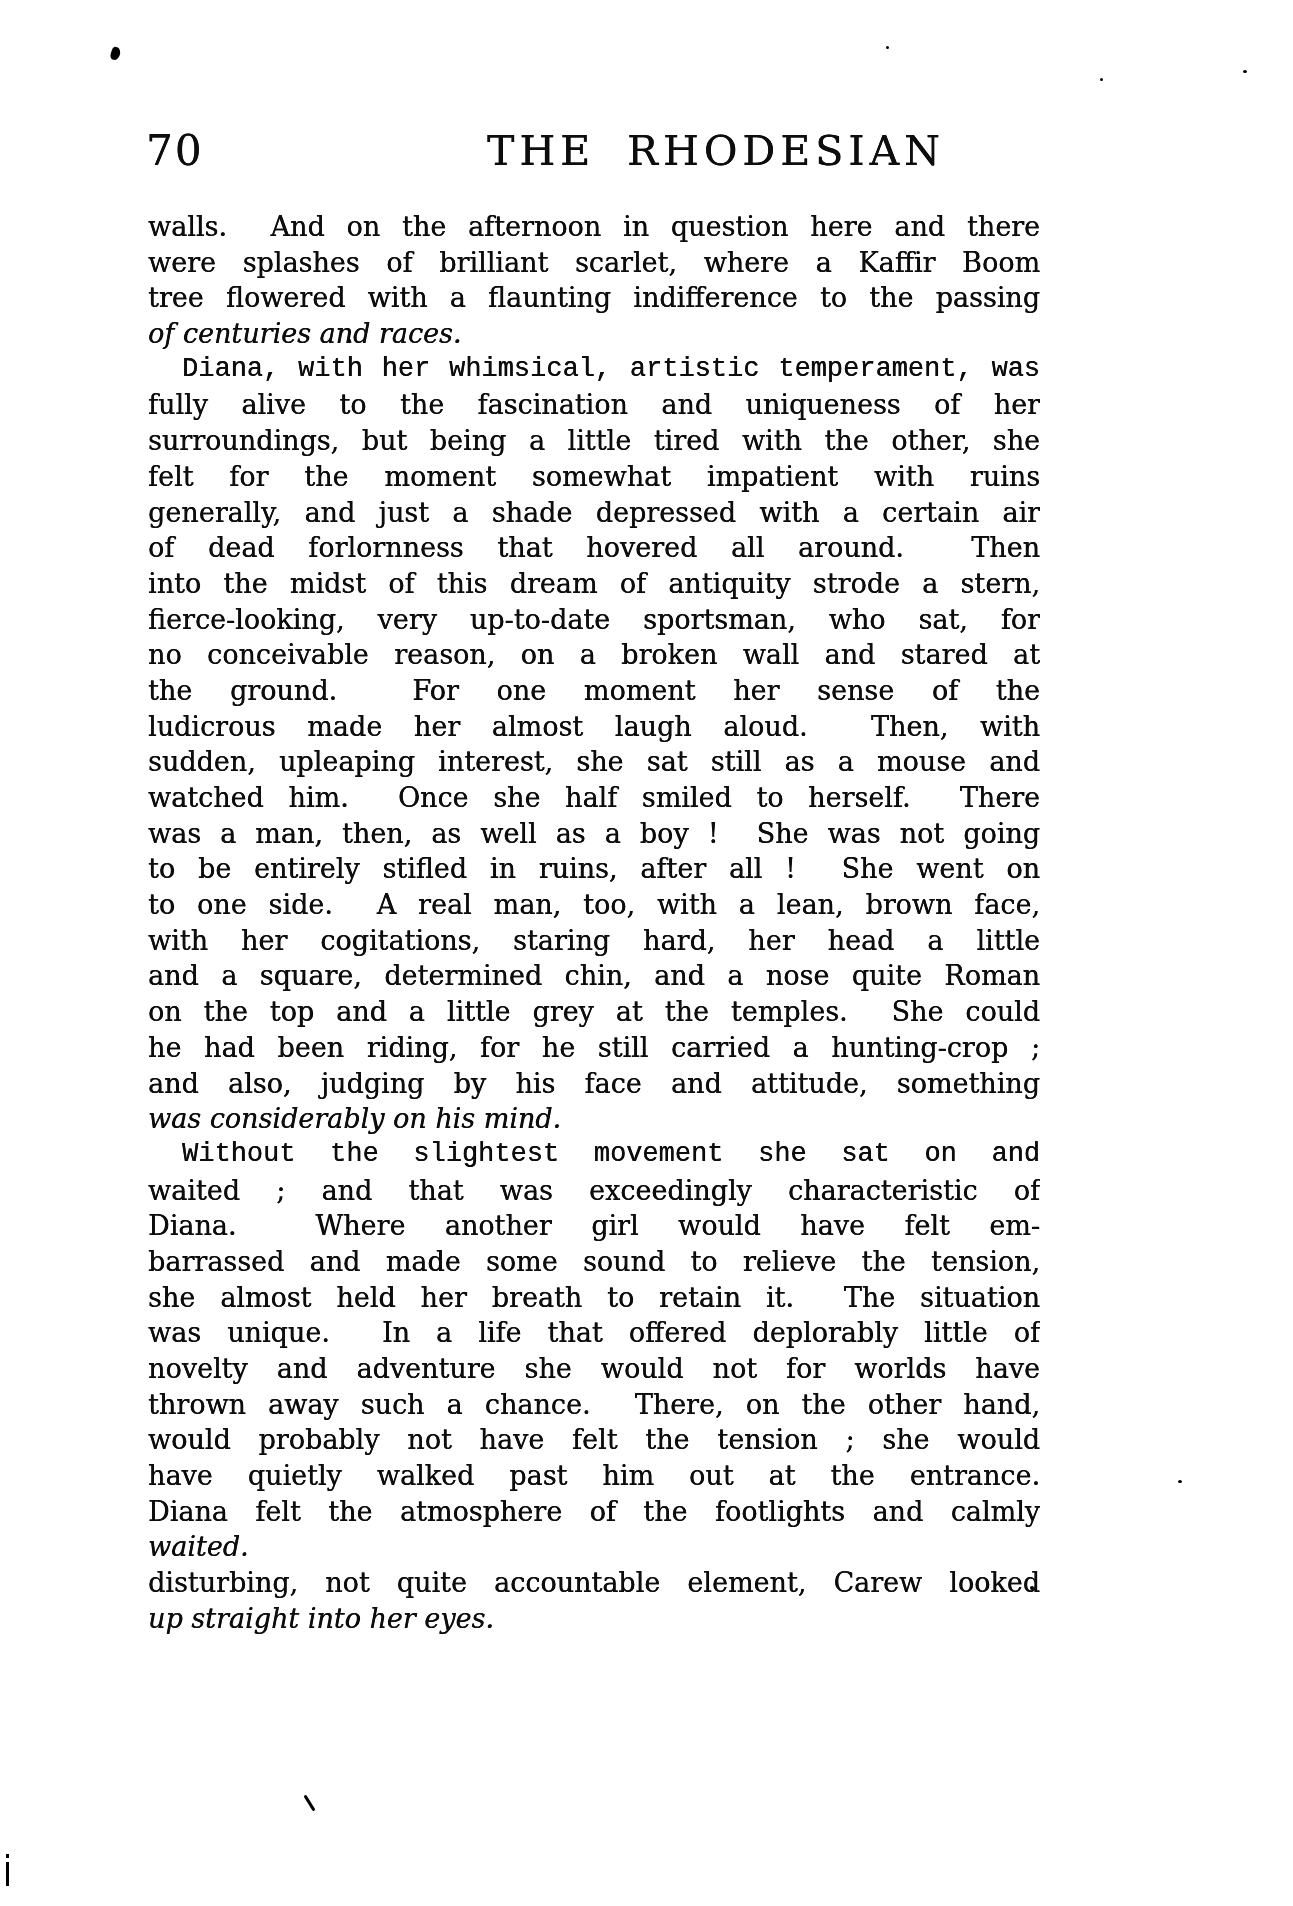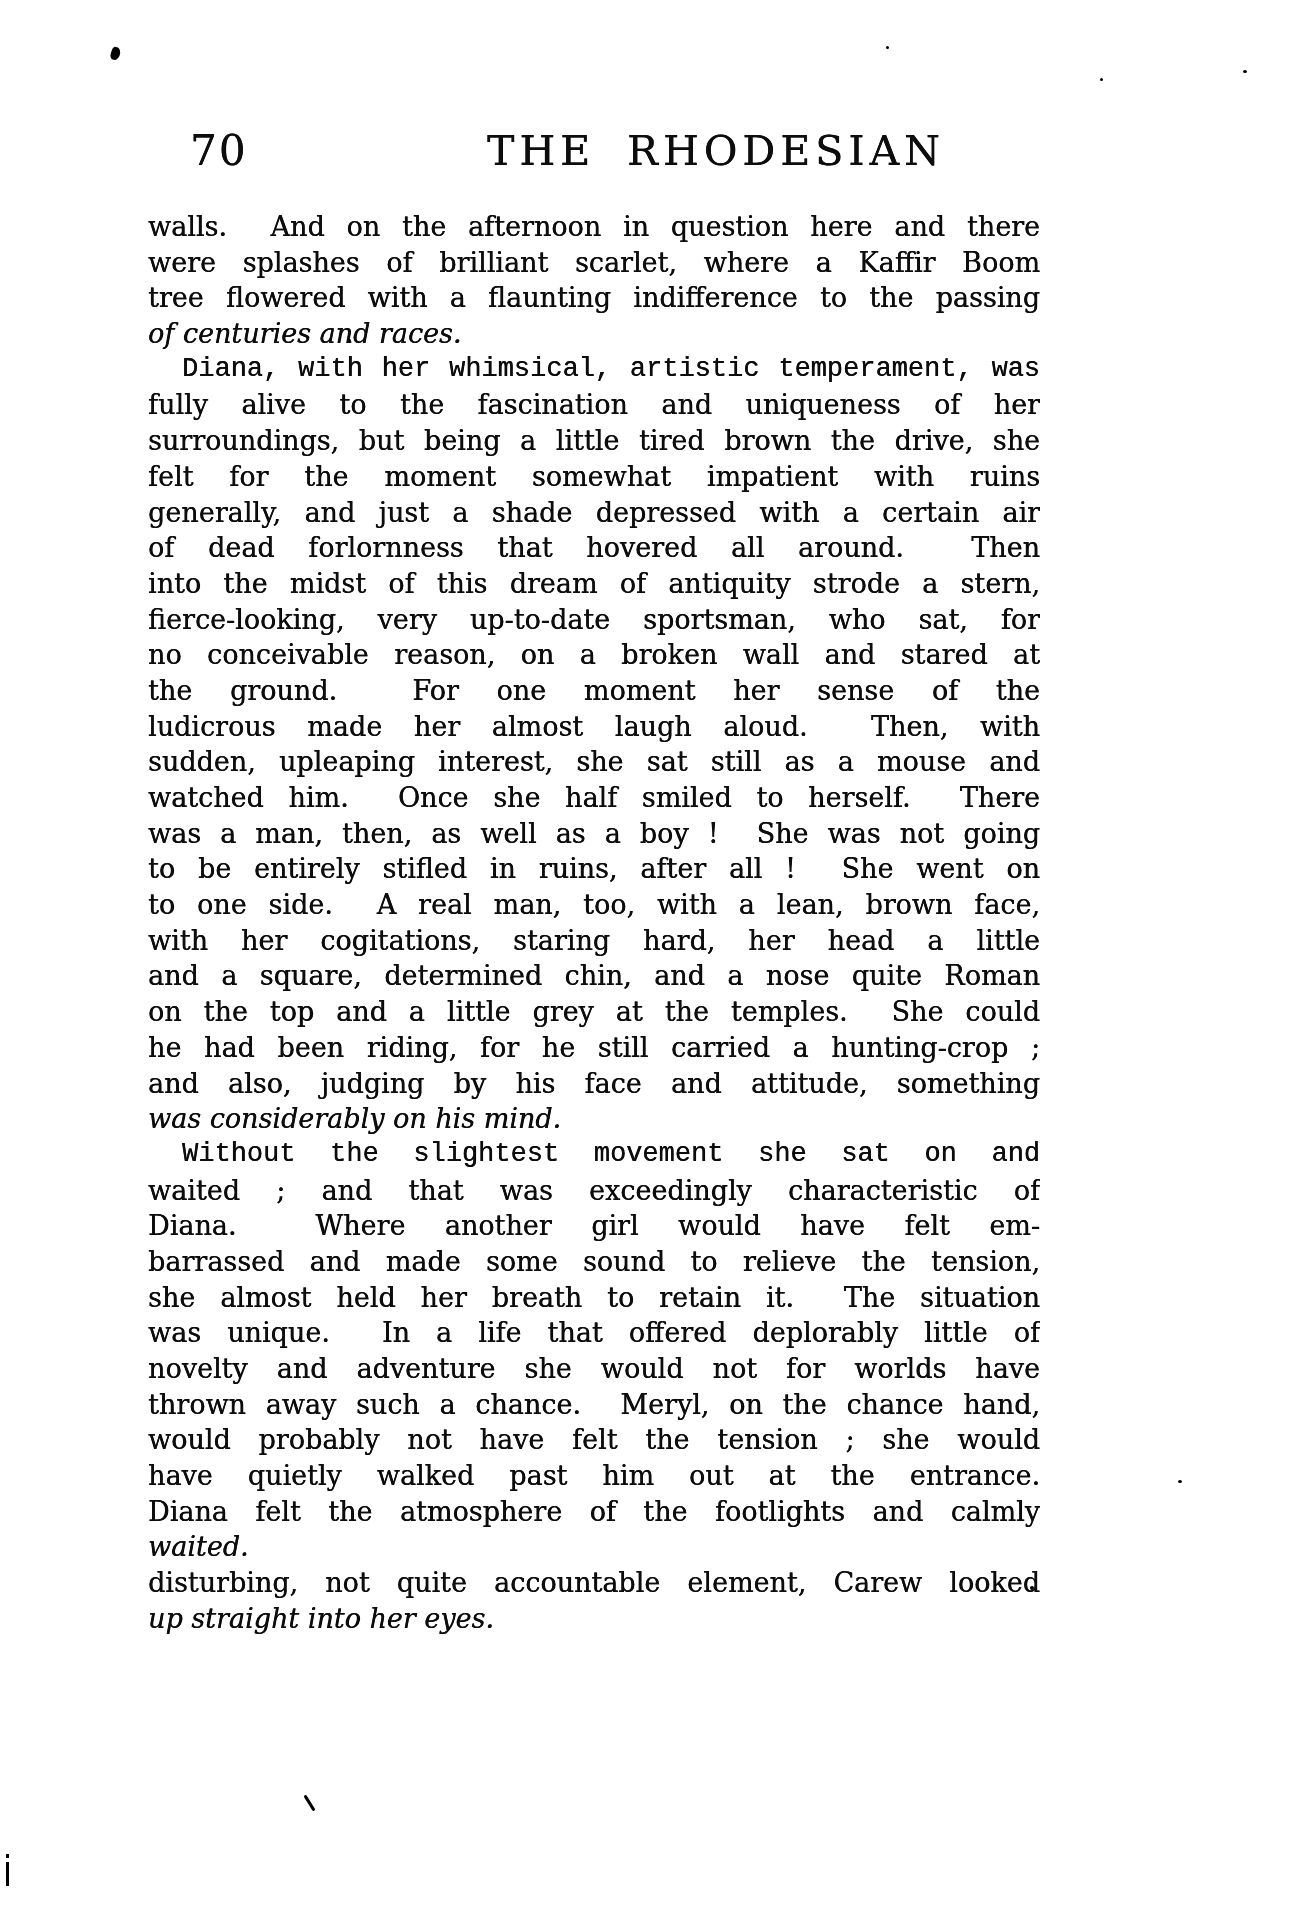--- a/index.html
+++ b/index.html
@@ -18,21 +18,20 @@
   }
   
   .page-number {
     position: absolute;
     left: 146px;
     top: 130px;
     font-size: 42px;
     line-height: 1;
     letter-spacing: 2px;
     text-shadow: 0.3px 0.3px 0 #000;
-    margin-left: 44px;
   }
   .header-title {
     position: absolute;
     left: 487px;
     top: 131px;
     font-size: 41px;
     line-height: 1;
     letter-spacing: 5px;
     word-spacing: 14px;
     white-space: nowrap;
@@ -111,21 +110,21 @@
   <div class="page-number">70</div>
   <div class="header-title">THE RHODESIAN</div>
 
   <div class="body-text">
     <div class="line">walls.  And on the afternoon in question here and there</div>
     <div class="line">were splashes of brilliant scarlet, where a Kaffir Boom</div>
     <div class="line">tree flowered with a flaunting indifference to the passing</div>
     <div class="line end">of centuries and races.</div>
     <div class="line indent">Diana, with her whimsical, artistic temperament, was</div>
     <div class="line">fully alive to the fascination and uniqueness of her</div>
-    <div class="line">surroundings, but being a little tired brown the drive, she</div>
+    <div class="line">surroundings, but being a little tired with the other, she</div>
     <div class="line">felt for the moment somewhat impatient with ruins</div>
     <div class="line">generally, and just a shade depressed with a certain air</div>
     <div class="line">of dead forlornness that hovered all around.  Then</div>
     <div class="line">into the midst of this dream of antiquity strode a stern,</div>
     <div class="line">fierce-looking, very up-to-date sportsman, who sat, for</div>
     <div class="line">no conceivable reason, on a broken wall and stared at</div>
     <div class="line">the ground.  For one moment her sense of the</div>
     <div class="line">ludicrous made her almost laugh aloud.  Then, with</div>
     <div class="line">sudden, upleaping interest, she sat still as a mouse and</div>
     <div class="line">watched him.  Once she half smiled to herself.  There</div>
@@ -138,21 +137,21 @@
     <div class="line">he had been riding, for he still carried a hunting-crop ;</div>
     <div class="line">and also, judging by his face and attitude, something</div>
     <div class="line end">was considerably on his mind.</div>
     <div class="line indent">Without the slightest movement she sat on and</div>
     <div class="line">waited ; and that was exceedingly characteristic of</div>
     <div class="line">Diana.  Where another girl would have felt em-</div>
     <div class="line">barrassed and made some sound to relieve the tension,</div>
     <div class="line">she almost held her breath to retain it.  The situation</div>
     <div class="line">was unique.  In a life that offered deplorably little of</div>
     <div class="line">novelty and adventure she would not for worlds have</div>
-    <div class="line">thrown away such a chance.  Meryl, on the chance hand,</div>
+    <div class="line">thrown away such a chance.  There, on the other hand,</div>
     <div class="line">would probably not have felt the tension ; she would</div>
     <div class="line">have quietly walked past him out at the entrance.</div>
     <div class="line">Diana felt the atmosphere of the footlights and calmly</div>
     <div class="line end">waited.</div>
     <div class="line">disturbing, not quite accountable element, Carew looked</div>
     <div class="line end">up straight into her eyes.</div>
   </div>
 
   <div class="speck s1"></div>
   <div class="speck s2"></div>

